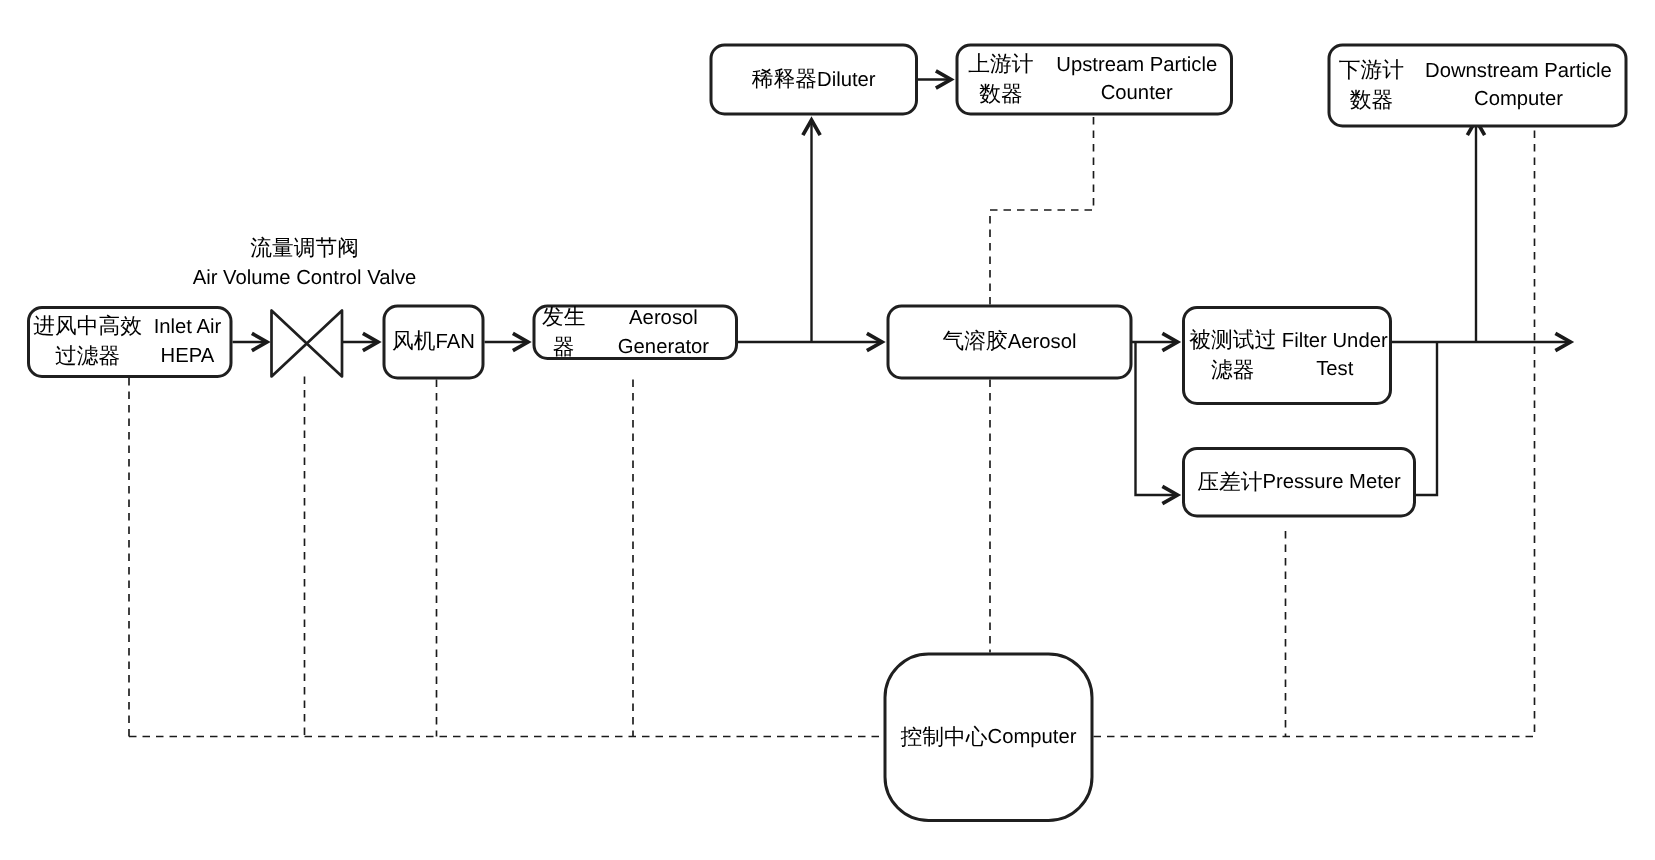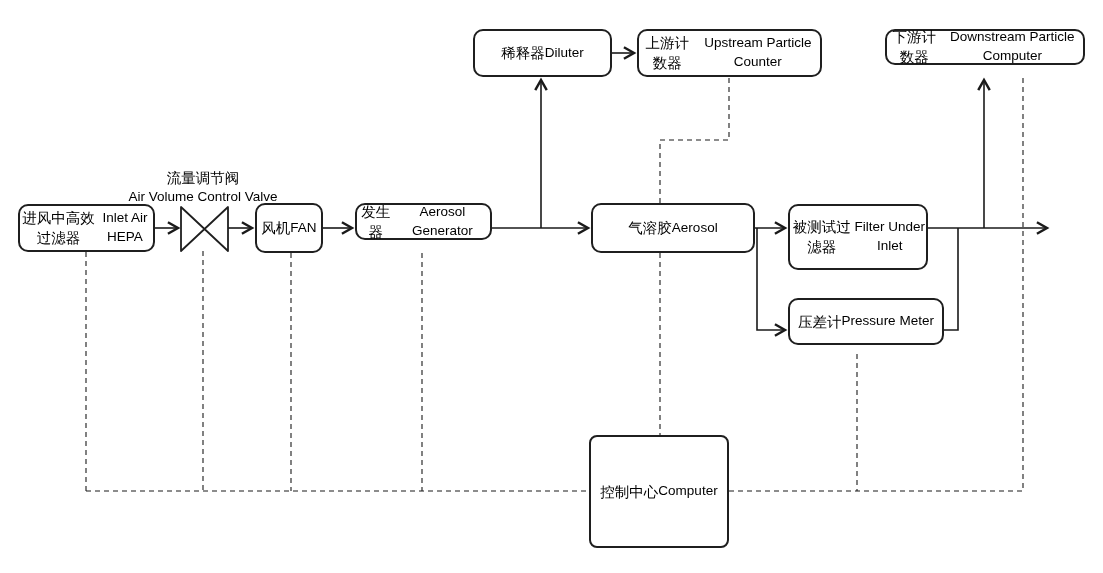--- a/index.html
+++ b/index.html
@@ -32,33 +32,33 @@
     flex-direction: row;
     align-items: center;
     justify-content: center;
     text-align: center;
     color: #000000;
     line-height: 1.38;
     z-index: 2;
   }
   .node .zh { font-size: 14.5px; }
   .node .en { font-size: 13.5px; }
-  .node.computer { border-radius: 8px; }
+  .node.computer { border-radius: 30px; }
   .free-label {
     position: absolute;
     left: 203px;
     top: 157px;
     transform: translateX(-50%);
     width: 240px;
     text-align: center;
     color: #000000;
     line-height: 1.32;
     z-index: 2;
   }
-  .free-label .zh { font-size: 14.5px; margin-top: 12px; }
+  .free-label .zh { font-size: 14.5px; }
   .free-label .en { font-size: 13.5px; }
 </style>
 </head>
 <body>
 
 <div class="canvas">
 
   <svg class="wires" viewBox="0 0 1103 573">
     <defs>
       <marker id="arr" viewBox="0 0 10 10" refX="8" refY="5" markerWidth="9" markerHeight="9" orient="auto-start-reverse">
@@ -116,39 +116,39 @@
     <div class="en">Aerosol Generator</div>
   </div>
 
   <div class="node" style="left:591px; top:203px; width:164px; height:50px">
     <div class="zh">气溶胶</div>
     <div class="en">Aerosol</div>
   </div>
 
   <div class="node" style="left:788px; top:204px; width:140px; height:66px">
     <div class="zh">被测试过滤器</div>
-    <div class="en">Filter Under Inlet</div>
+    <div class="en">Filter Under Test</div>
   </div>
 
   <div class="node" style="left:788px; top:298px; width:156px; height:47px">
     <div class="zh">压差计</div>
     <div class="en">Pressure Meter</div>
   </div>
 
   <div class="node" style="left:473px; top:29px; width:139px; height:48px">
     <div class="zh">稀释器</div>
     <div class="en">Diluter</div>
   </div>
 
   <div class="node" style="left:637px; top:29px; width:185px; height:48px">
     <div class="zh">上游计数器</div>
     <div class="en">Upstream Particle Counter</div>
   </div>
 
-  <div class="node" style="left:885px; top:29px; width:200px; height:36px">
+  <div class="node" style="left:885px; top:29px; width:200px; height:56px">
     <div class="zh">下游计数器</div>
     <div class="en">Downstream Particle Computer</div>
   </div>
 
   <div class="node computer" style="left:589px; top:435px; width:140px; height:113px">
     <div class="zh">控制中心</div>
     <div class="en">Computer</div>
   </div>
 
 </div>

